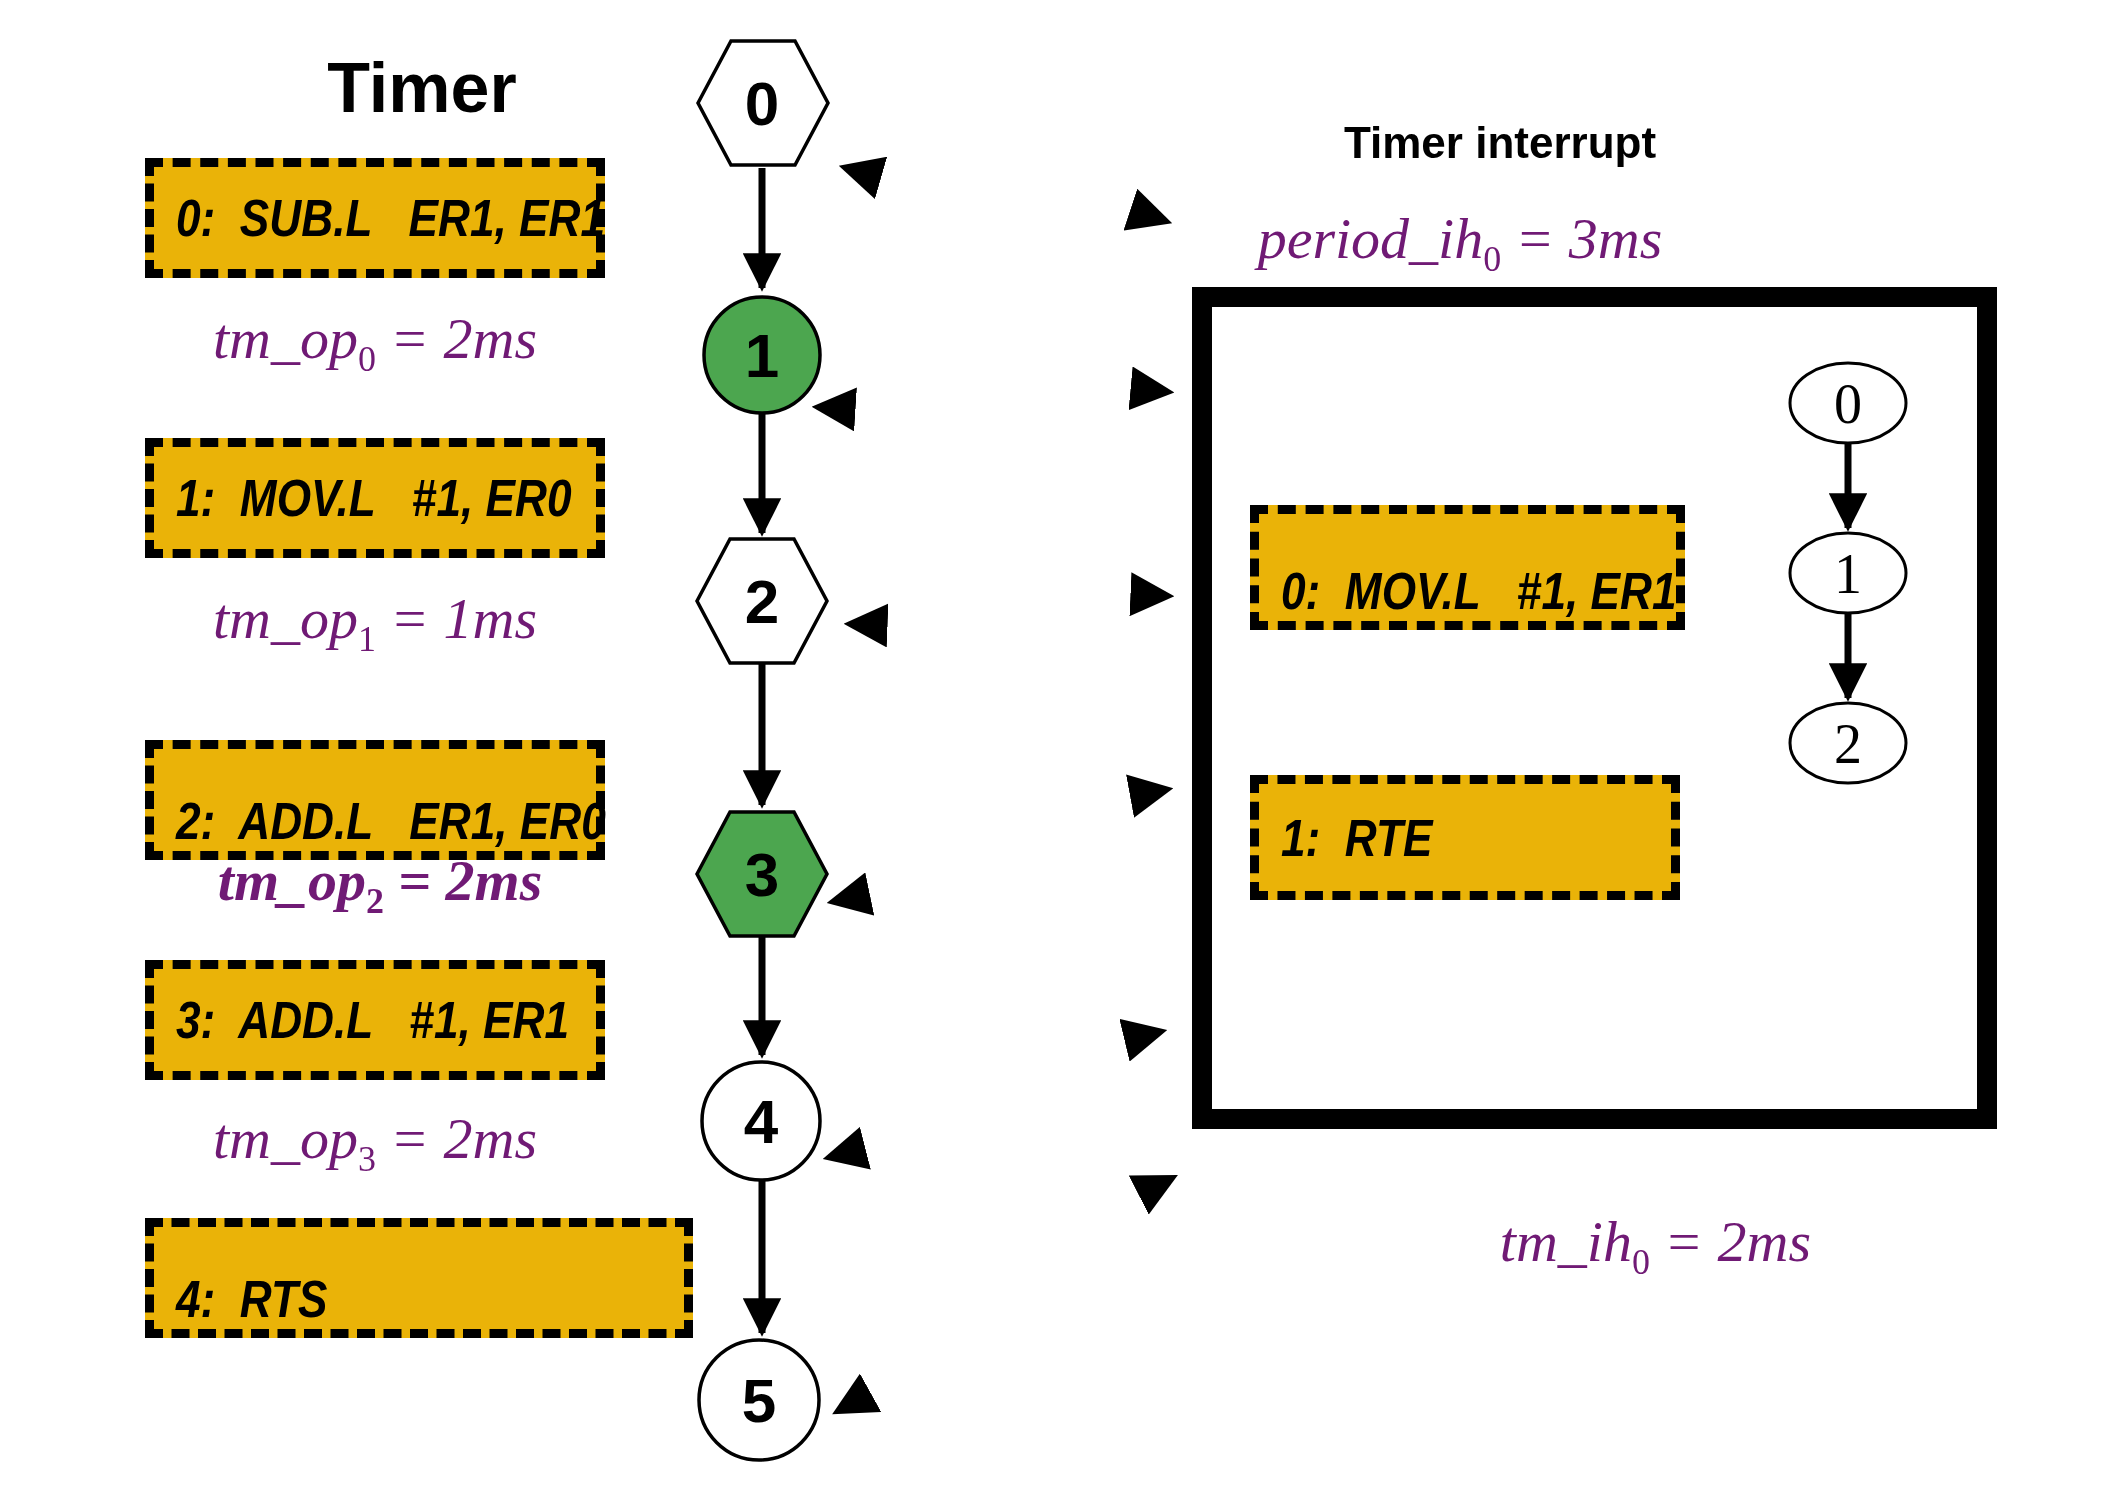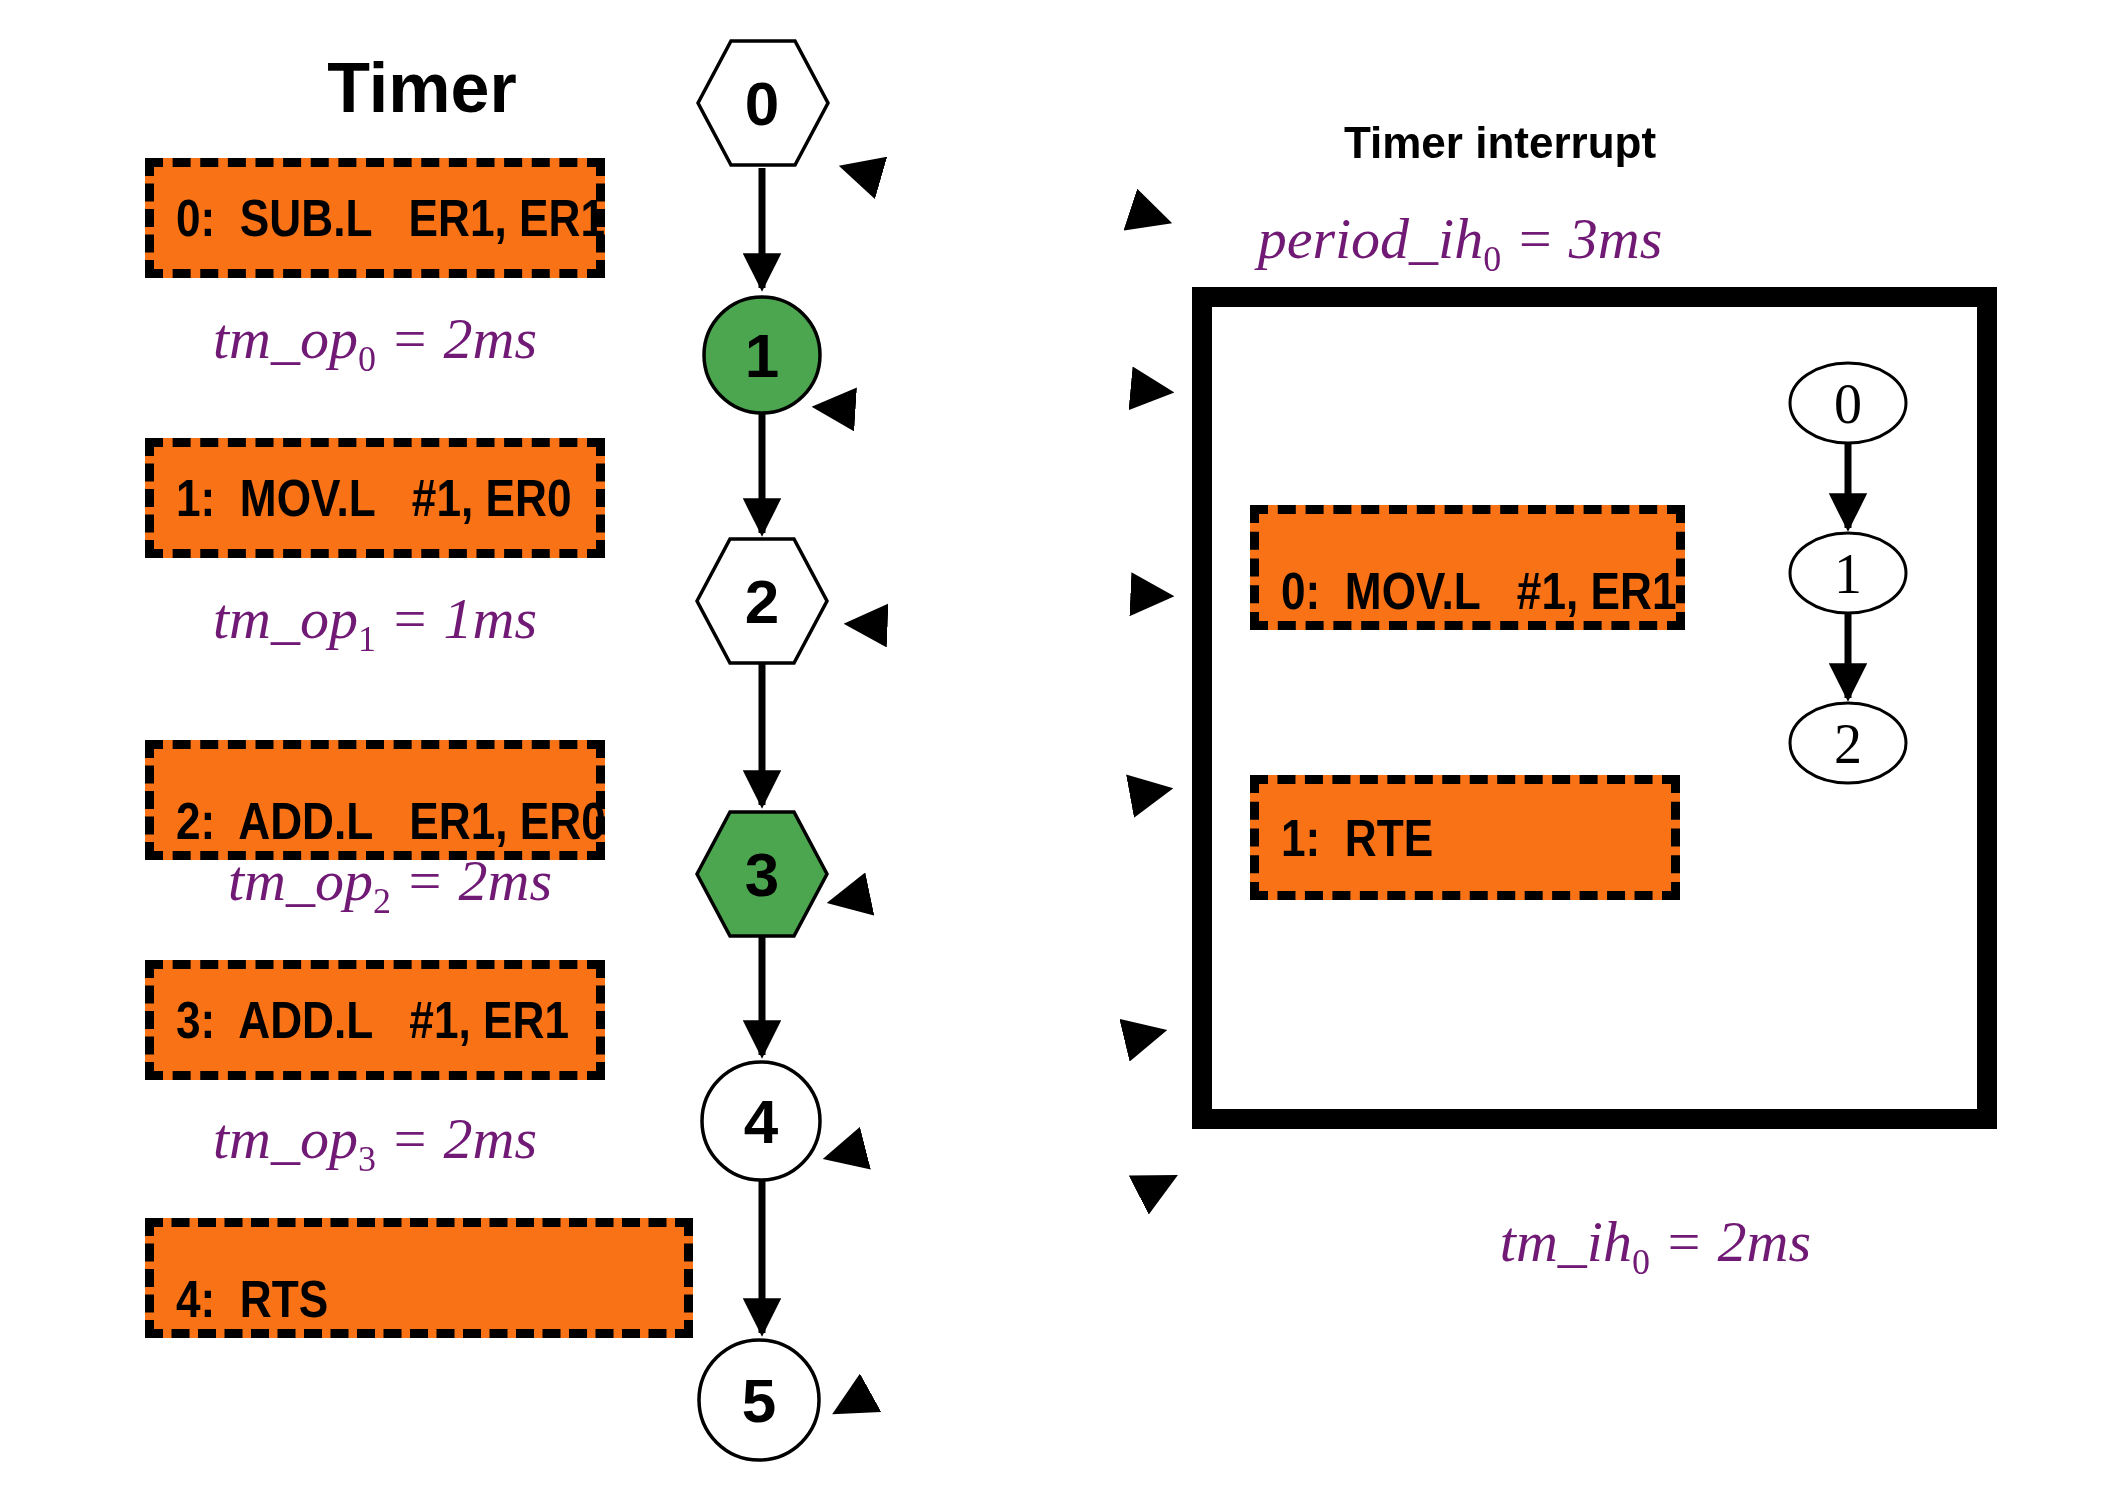--- a/index.html
+++ b/index.html
@@ -1,21 +1,21 @@
 <!DOCTYPE html>
 <html><head>
 <meta charset="utf-8">
 <style>
   html,body{margin:0;padding:0;background:#fff;}
   .stage{position:relative;width:2117px;height:1511px;background:#fff;overflow:hidden;
          font-family:"Liberation Sans",sans-serif;}
   .abs{position:absolute;}
   .title{font-weight:bold;color:#000;text-align:center;font-size:70px;letter-spacing:0px;}
-  .instr-box{box-sizing:border-box;border:9px dashed #000;background:#f97316;
-             display:flex;align-items:center;padding-left:22px;}
+  .instr-box{box-sizing:border-box;border:9px dashed #000;background:#eab308;
+             display:flex;align-items:center;padding-left:22px;font-style:italic;}
   .instr-text{font-weight:bold;font-size:52px;color:#000;white-space:pre;
               transform:scaleX(0.85);transform-origin:left center;}
   .tmlabel{font-family:"Liberation Serif",serif;font-style:italic;font-size:58px;color:#701a75;
            text-align:center;}
   .tmlabel sub{font-size:0.62em;font-style:normal;line-height:0;}
   .tmlabel .val{margin-left:14px;}
   .thick-box{box-sizing:border-box;border:20px solid #000;background:transparent;}
   svg text.mainnum{font-family:"Liberation Sans",sans-serif;font-weight:bold;font-size:62px;fill:#000;}
   svg text.intnum{font-family:"Liberation Serif",serif;font-weight:normal;font-size:56px;fill:#000;}
   svg line.arrow, svg line.chain{stroke:#000;}
@@ -90,21 +90,21 @@
   <div class="abs instr-box" style="left:145px;top:438px;width:460px;height:120px;">
     <span class="instr-text">1:  MOV.L   #1, ER0</span>
   </div>
   <div class="abs tmlabel" style="left:145px;top:585px;width:460px;">
     <span>tm_op</span><sub>1</sub><span class="val">= 1ms</span>
   </div>
 
   <div class="abs instr-box" style="left:145px;top:740px;width:460px;height:120px;align-items:flex-end;">
     <span class="instr-text">2:  ADD.L   ER1, ER0</span>
   </div>
-  <div class="abs tmlabel" style="left:160px;top:847px;width:460px;">
+  <div class="abs tmlabel" style="left:150px;top:847px;width:460px;font-weight:bold;">
     <span>tm_op</span><sub>2</sub><span class="val">= 2ms</span>
   </div>
 
   <div class="abs instr-box" style="left:145px;top:960px;width:460px;height:120px;">
     <span class="instr-text">3:  ADD.L   #1, ER1</span>
   </div>
   <div class="abs tmlabel" style="left:145px;top:1105px;width:460px;">
     <span>tm_op</span><sub>3</sub><span class="val">= 2ms</span>
   </div>
 

